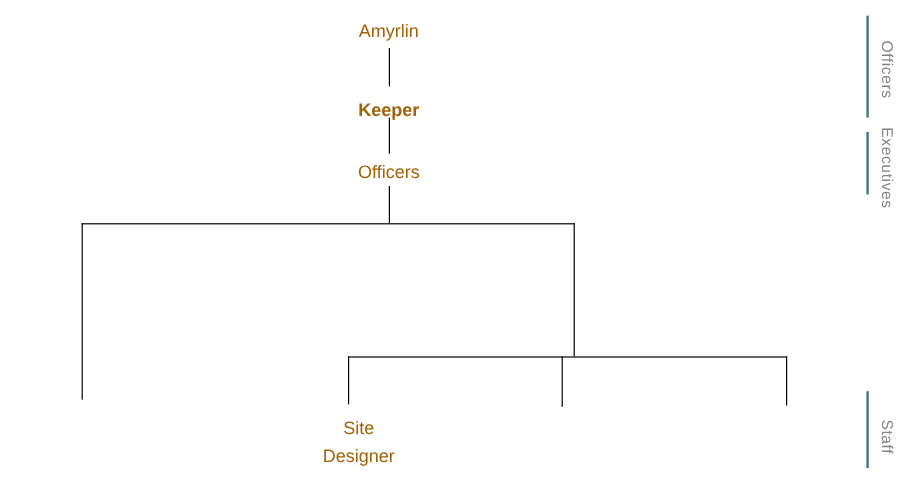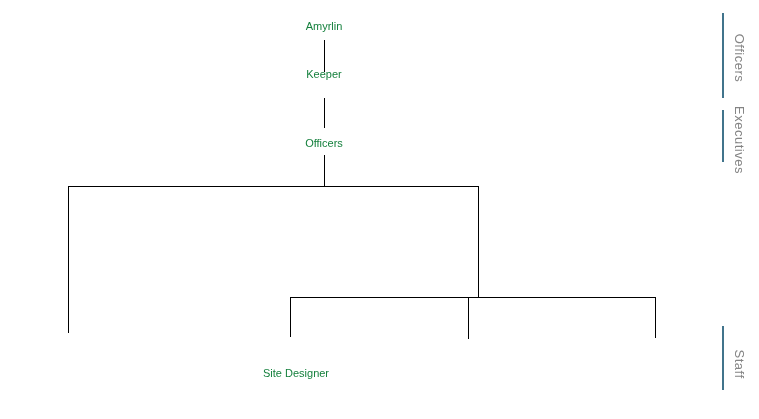--- a/index.html
+++ b/index.html
@@ -12,30 +12,30 @@
     position: relative;
     width: 759px;
     height: 419px;
     background: #ffffff;
     overflow: hidden;
   }
   
   .node {
     position: absolute;
     transform: translateX(-50%);
-    text-align: left;
-    font-size: 11px;
+    text-align: center;
+    font-size: 15px;
     line-height: 23px;
-    color: #15803d;
+    color: #a16207;
     white-space: nowrap;
   }
   .node.wrap {
     white-space: normal;
   }
-  .w-site  { width: 72px; margin-top: 16px; }
+  .w-site  { width: 72px; }
   .w-tech  { width: 88px; }
   .w-tower { width: 100px; }
   
   .line {
     position: absolute;
     background: #000000;
   }
   .line.v { width: 1px; }
   .line.h { height: 1px; }
   
@@ -54,21 +54,21 @@
     color: #848484;
     white-space: nowrap;
   }
 </style>
 </head>
 <body>
 
 <div class="stage">
 
   <div class="node" style="left:324px; top:15px;">Amyrlin</div>
-  <div class="node" style="left:324px; top:63px;">Keeper</div>
+  <div class="node" style="left:324px; top:81px;font-weight:bold;">Keeper</div>
   <div class="node" style="left:324px; top:132px;">Officers</div>
   <div class="node wrap w-site" style="left:299px; top:346px;">Site Designer</div>
 
   <div class="line v" style="left:324px; top:40px;  height:32px;"></div>
   <div class="line v" style="left:324px; top:98px;  height:30px;"></div>
   <div class="line v" style="left:324px; top:155px; height:31px;"></div>
   <div class="line h" style="left:68px;  top:186px; width:411px;"></div>
   <div class="line v" style="left:68px;  top:186px; height:147px;"></div>
   <div class="line v" style="left:478px; top:186px; height:111px;"></div>
   <div class="line h" style="left:290px; top:297px; width:366px;"></div>

